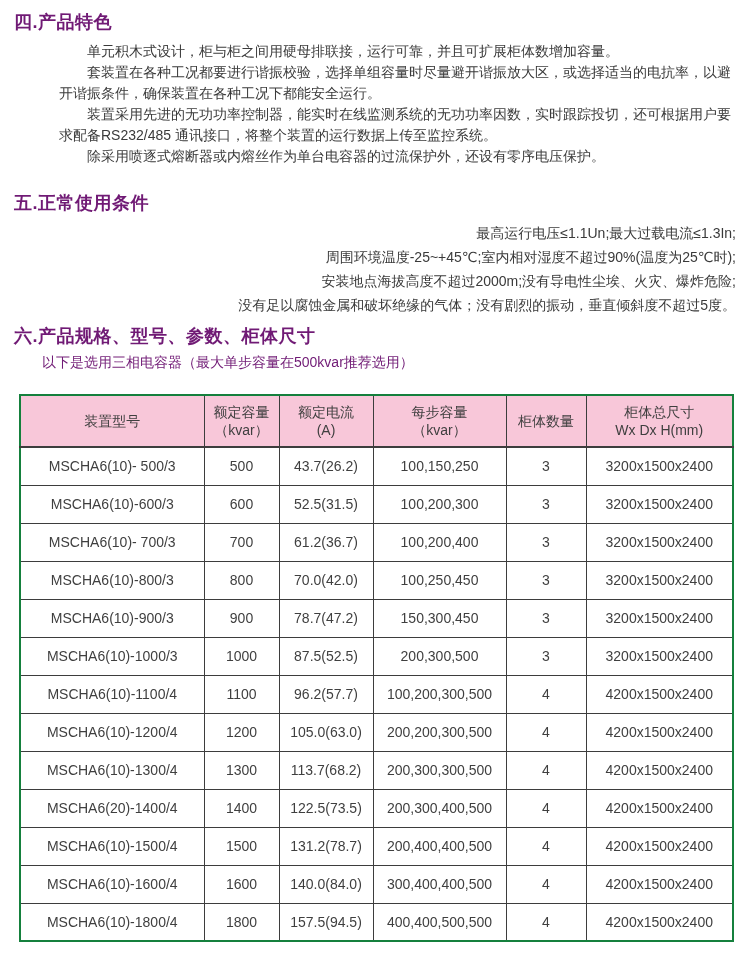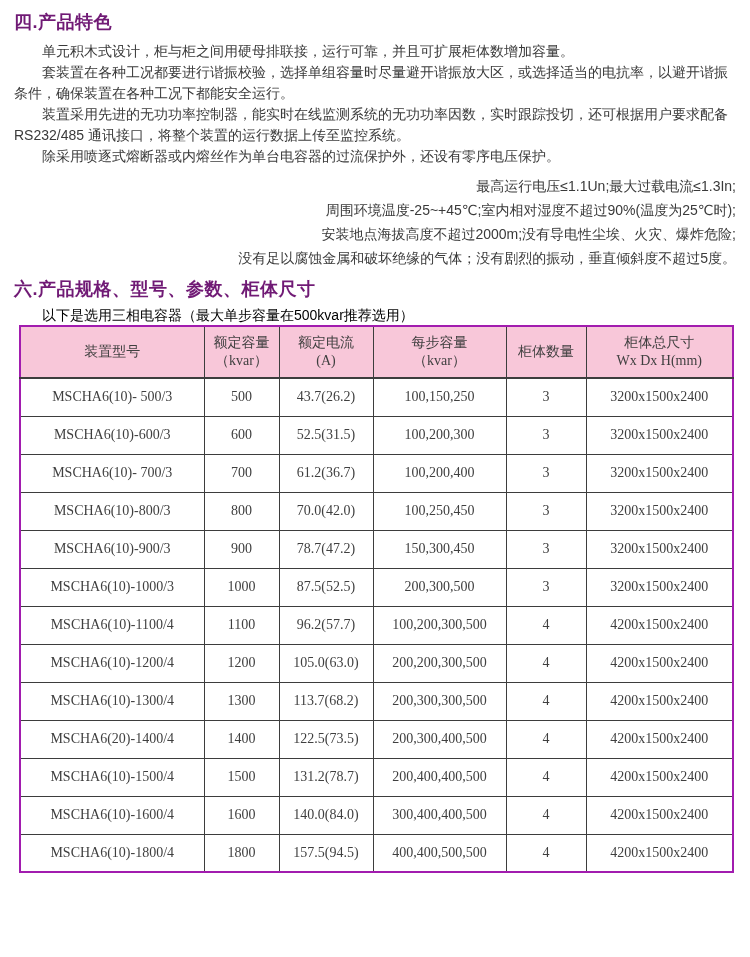--- a/index.html
+++ b/index.html
@@ -16,50 +16,49 @@
   .sec-title {
     font-size: 18px;
     line-height: 21px;
     font-weight: bold;
     color: #701a75;
     letter-spacing: 0.5px;
   }
   .sec-title.t2 { margin-top: 26px; }
   .sec-title.t3 { margin-top: 9px; }
 
-  .para-block { margin-top: 8px; }
+  .para-block { margin-top: 8px; margin-left: 45px; }
   .para {
     font-size: 14px;
     line-height: 21px;
     text-indent: 2em;
     color: #3a3a3a;
   }
   .cond-block { margin-top: 7px; text-align: right; }
   .cond {
     font-size: 14px;
     line-height: 24px;
     padding-left: 2em;
     color: #3a3a3a;
   }
   .intro {
     font-size: 14px;
     line-height: 15px;
     margin-top: 8px;
     padding-left: 2em;
-    color: #000000;
+    color: #701a75;
   }
 
   .spec-table {
-    margin-top: 2px;
+    margin-top: 24px;
     margin-left: 5px;
     width: 713px;
     border-collapse: collapse;
     table-layout: fixed;
-    border: 2px solid #a21caf;
-    font-family: Liberation Serif, serif;
+    border: 2px solid #15803d;
   }
   .spec-table th, .spec-table td {
     border: 1px solid #3d3d3d;
     text-align: center;
     vertical-align: middle;
     font-size: 14px;
     color: #3f3f3f;
     overflow: hidden;
   }
   .spec-table thead th {
@@ -81,20 +80,21 @@
     <h2 class="sec-title">四.产品特色</h2>
     <div class="para-block">
       <p class="para">单元积木式设计，柜与柜之间用硬母排联接，运行可靠，并且可扩展柜体数增加容量。</p>
       <p class="para">套装置在各种工况都要进行谐振校验，选择单组容量时尽量避开谐振放大区，或选择适当的电抗率，以避开谐振条件，确保装置在各种工况下都能安全运行。</p>
       <p class="para">装置采用先进的无功功率控制器，能实时在线监测系统的无功功率因数，实时跟踪投切，还可根据用户要求配备RS232/485 通讯接口，将整个装置的运行数据上传至监控系统。</p>
       <p class="para">除采用喷逐式熔断器或内熔丝作为单台电容器的过流保护外，还设有零序电压保护。</p>
     </div>
   </section>
 
   <section>
+    <h2 class="sec-title t2">五.正常使用条件</h2>
     <div class="cond-block">
       <p class="cond">最高运行电压≤1.1Un;最大过载电流≤1.3In;</p>
       <p class="cond">周围环境温度-25~+45℃;室内相对湿度不超过90%(温度为25℃时);</p>
       <p class="cond">安装地点海拔高度不超过2000m;没有导电性尘埃、火灾、爆炸危险;</p>
       <p class="cond">没有足以腐蚀金属和破坏绝缘的气体；没有剧烈的振动，垂直倾斜度不超过5度。</p>
     </div>
   </section>
 
   <section>
     <h2 class="sec-title t3">六.产品规格、型号、参数、柜体尺寸</h2>

